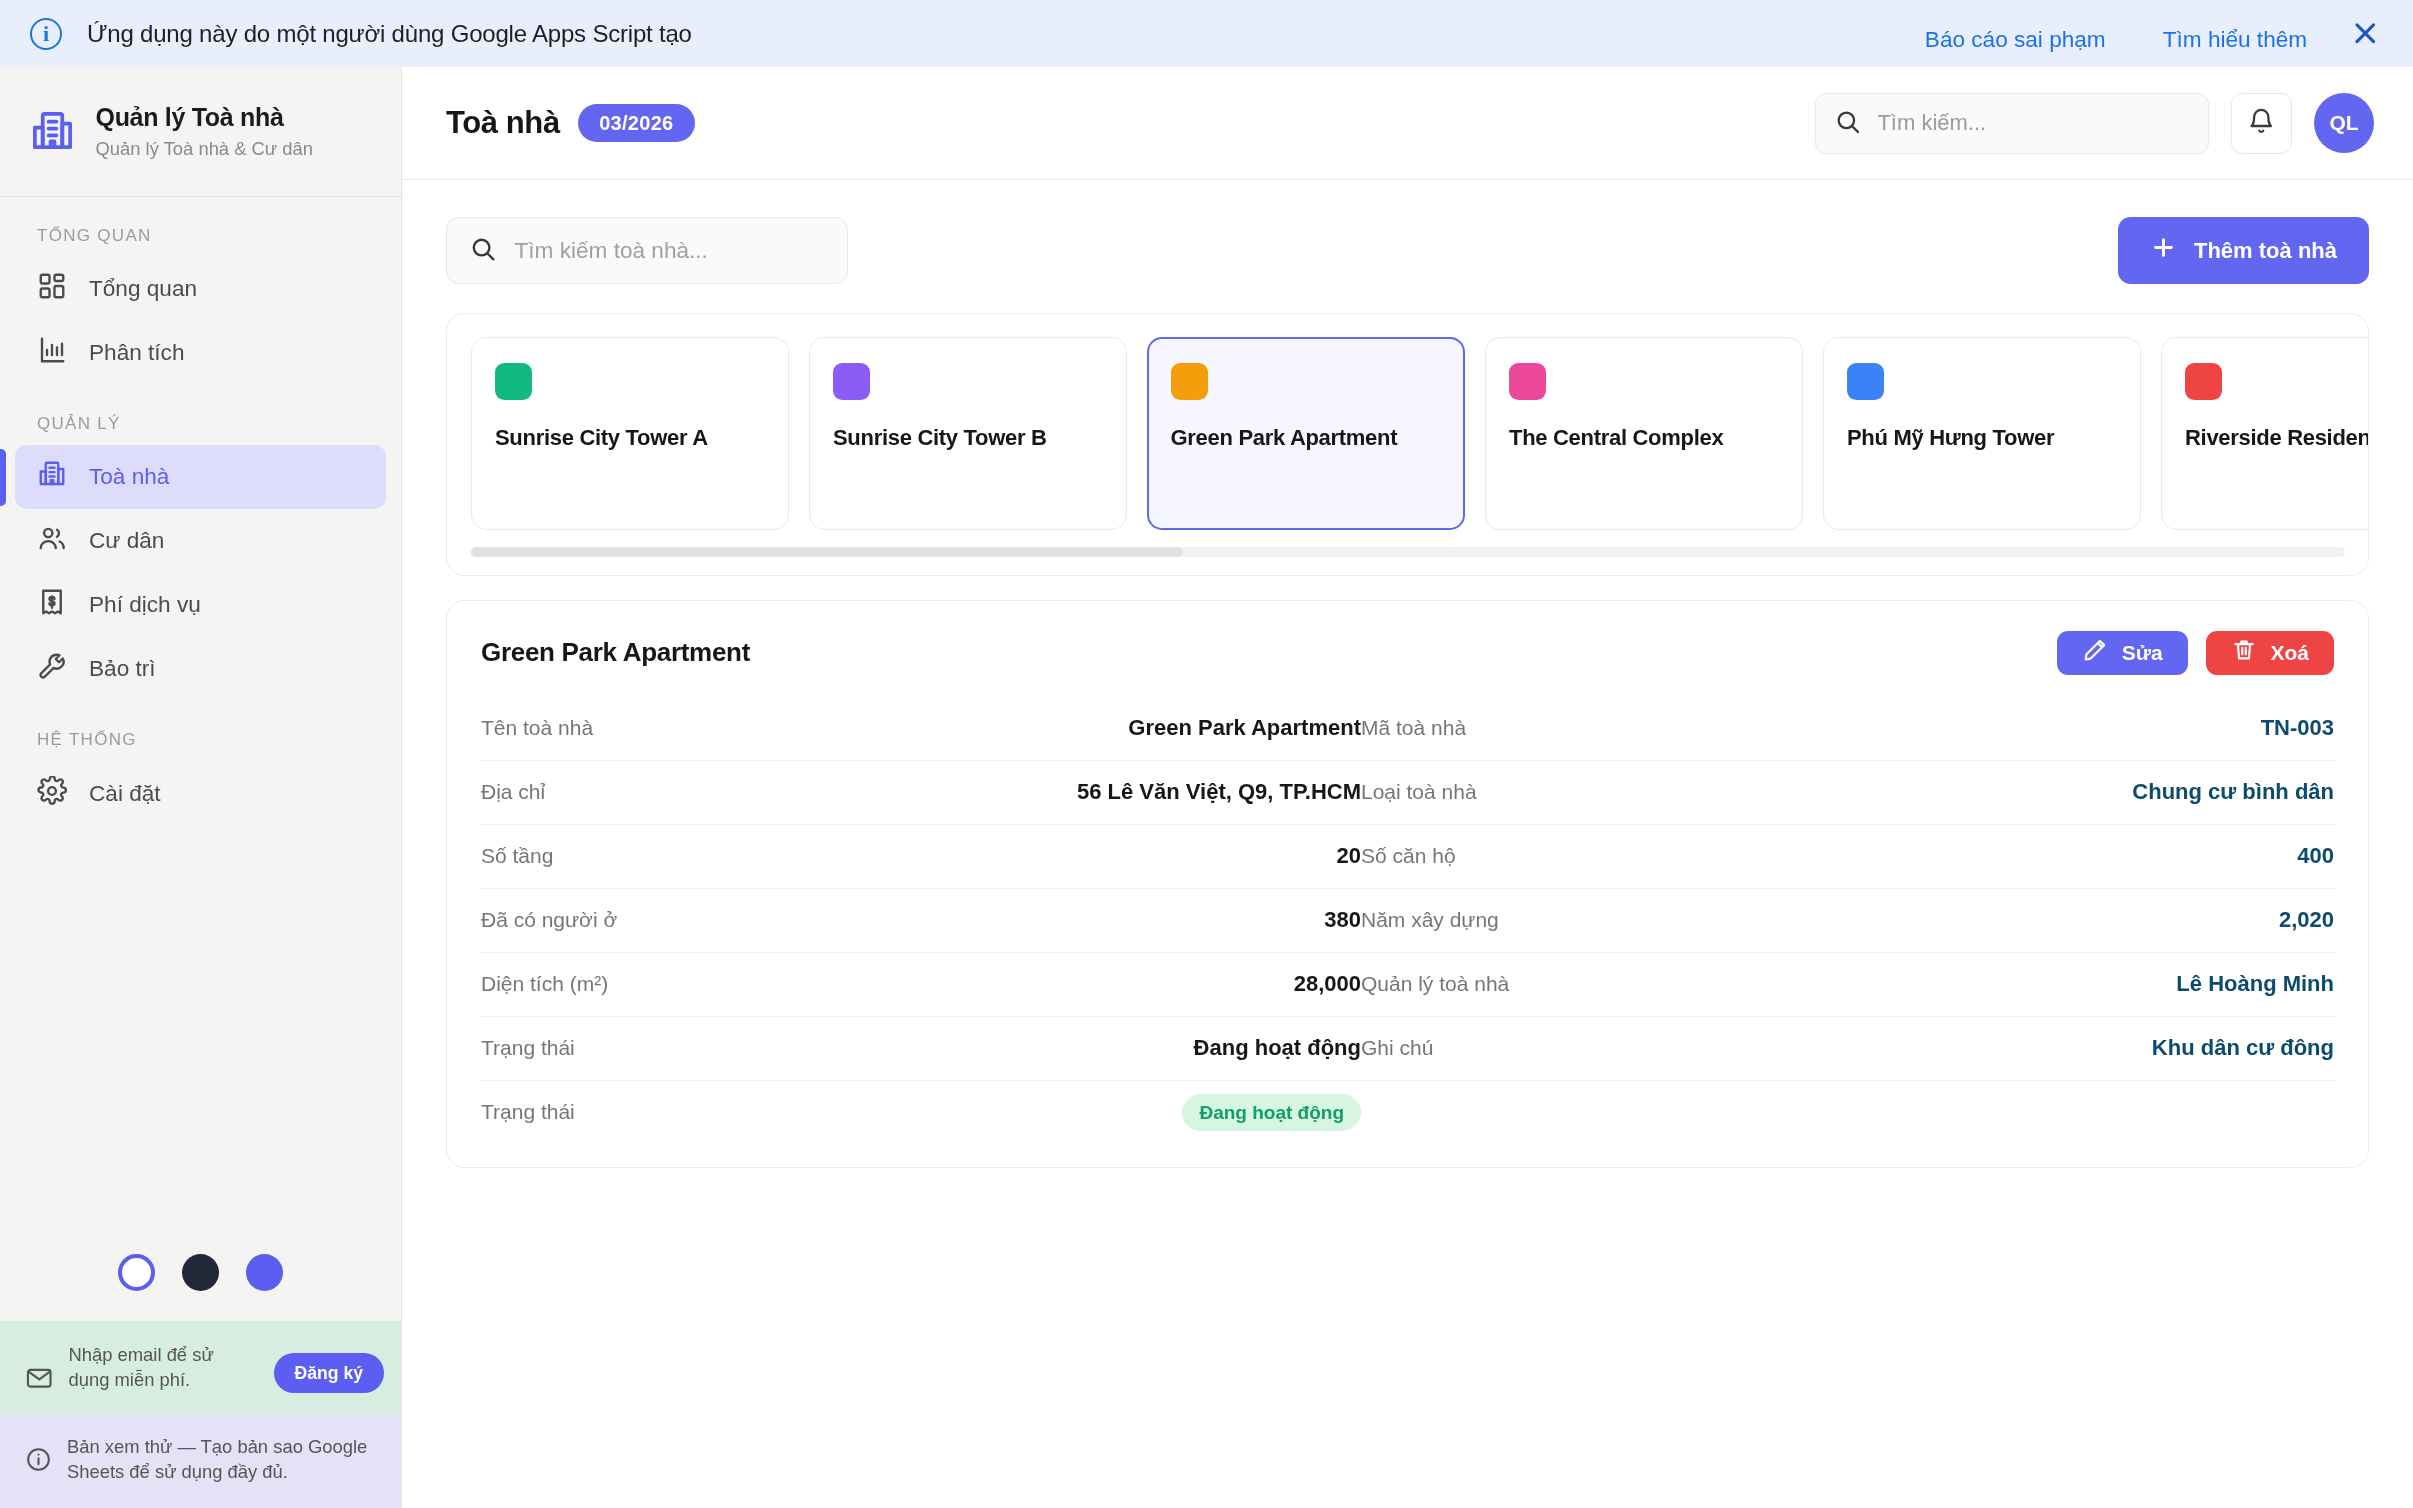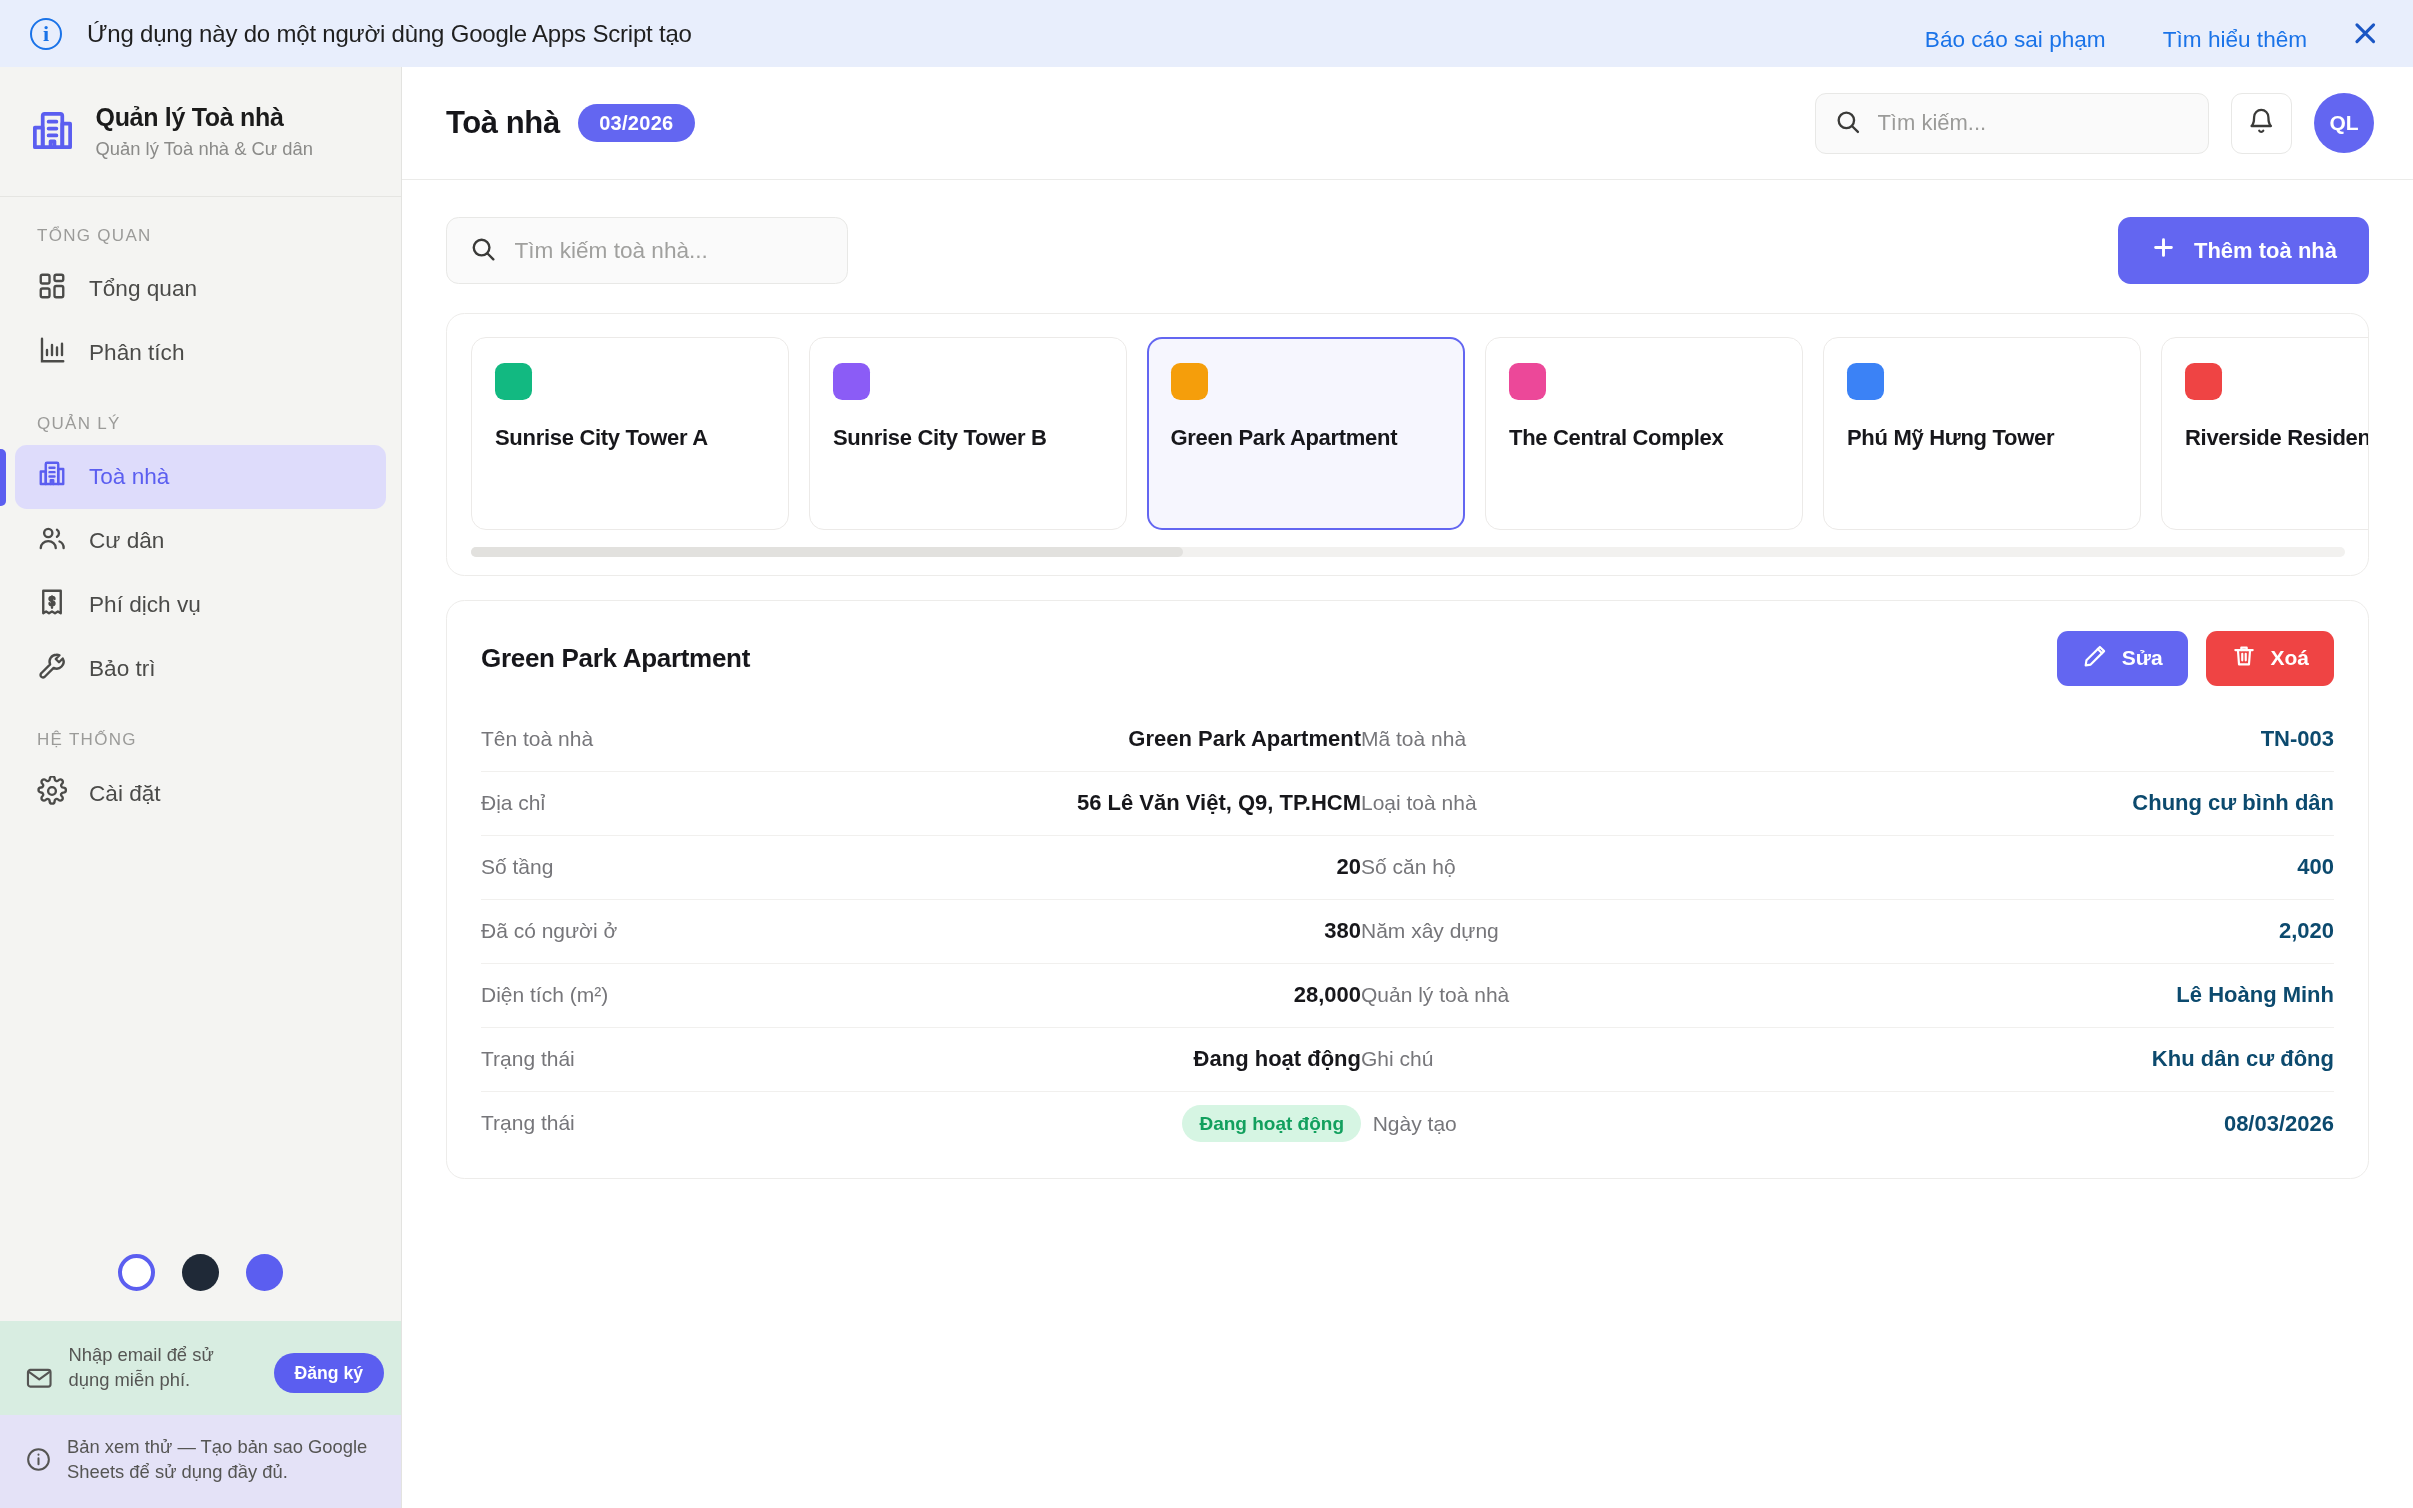--- a/index.html
+++ b/index.html
@@ -199,21 +199,21 @@
 
   .detail-card {
     margin-top: 23.5px; background: #fff;
     border: 0.8px solid #edecea; border-radius: 18.4px;
     padding: 30px 34px 22px 34px;
   }
   .detail-head { display: flex; align-items: center; }
   .detail-title { font-size: 26px; font-weight: bold; color: #17171b; letter-spacing: -0.3px; }
   .detail-actions { margin-left: auto; display: flex; gap: 18.4px; }
   .btn-edit, .btn-del {
-    border: none; border-radius: 11px; height: 55px; padding: 0 25px;
+    border: none; border-radius: 11px; height: 44px; padding: 0 25px;
     display: flex; align-items: center; gap: 13.4px;
     color: #fff; font-size: 21px; font-weight: bold; cursor: pointer;
   }
   .btn-edit { background: #6366f1; }
   .btn-del { background: #ef4444; }
   .btn-edit svg, .btn-del svg { width: 26px; height: 26px; }
 
   .rows { margin-top: 22px; }
   .drow {
     display: flex; align-items: center;
@@ -565,26 +565,20 @@
                 </span>
             </div>
           </div>
           <div class="drow">
             <div class="row-left">
               <span class="dlabel">Trạng thái</span>
               <span class="dgroup">
                   <span class="status-pill">Đang hoạt động</span>
                 </span>
             </div>
-            <div class="row-right">
-              <span class="dlabel2" style="margin-left:11.7px">Ngày tạo</span>
-              <span class="dgroup2" style="flex:1">
-                  <span class="dvalue2">08/03/2026</span>
-                </span>
-            </div>
           </div>
         </div>
       </div>
 
     </div>
   </div>
 </div>
 
 
 </body></html>

